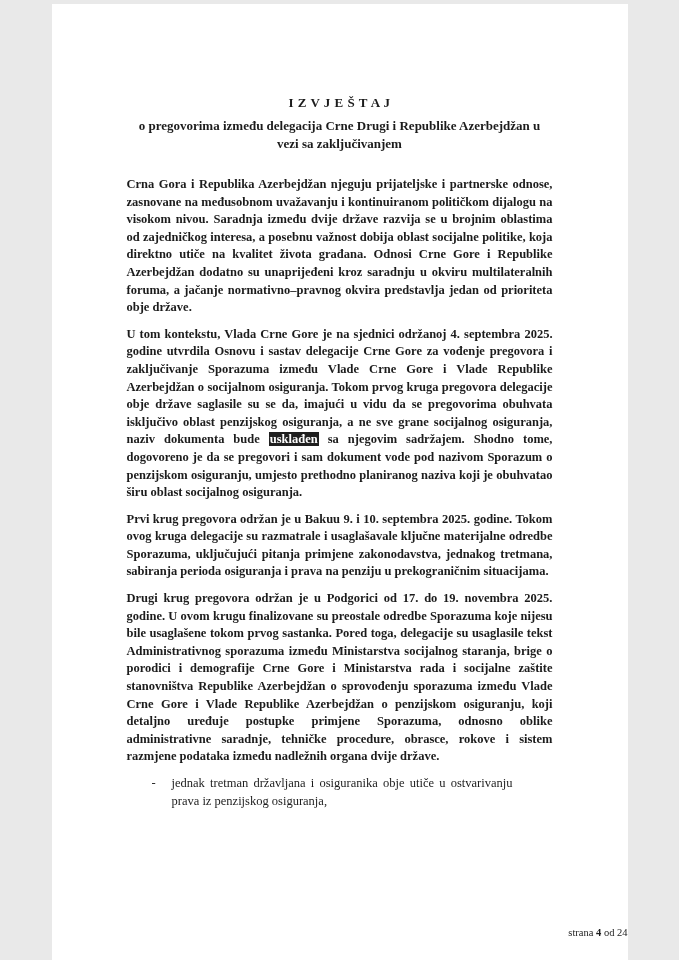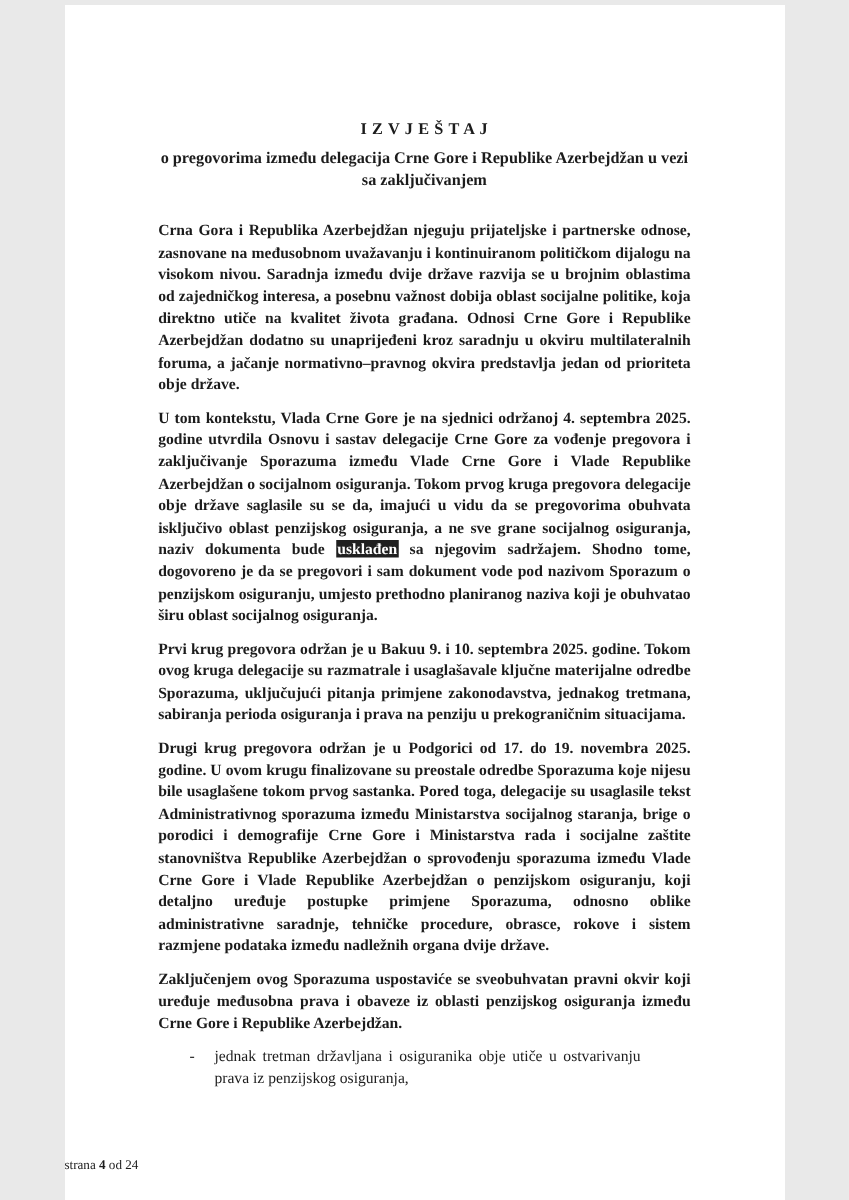--- a/index.html
+++ b/index.html
@@ -19,46 +19,45 @@
   .title-main{margin-bottom:5px;letter-spacing:0.5px;}
   .title-sub{margin:0;}
   .title-last{margin-top:9px;}
   .body-block{margin-top:23px;font-size:12.5px;line-height:17.6px;text-align:justify;}
   .body-block p{margin:0 0 9px 0;font-weight:bold;}
   .hl{background:var(--hl-bg);color:var(--hl-text);padding:0 1px;}
   .bullet-row{display:flex;margin:2px 0 9px 25px;}
   .bullet-dash{flex:0 0 20px;}
   .bullet-text{flex:1;text-align:justify;padding-right:40px;}
   .footer{
-    position:absolute;left:0;right:0;bottom:24px;text-align:left;
+    position:absolute;left:0;right:0;bottom:24px;text-align:right;
     font-size:10.5px;line-height:14px;color:var(--text-color);
   }
   .footer .pg{font-weight:bold;}
 </style>
 </head>
 <body>
 
 <div class="page">
   <div class="content">
 
     <header class="title-block">
       <div class="title-main">I Z V J E Š T A J</div>
-      <div class="title-sub">o pregovorima između delegacija Crne Gore i Republike Azerbejdžan u vezi sa zaključivanjem</div>
+      <div class="title-sub">o pregovorima između delegacija Crne Drugi i Republike Azerbejdžan u vezi sa zaključivanjem</div>
     </header>
 
     <main class="body-block">
       <p>Crna Gora i Republika Azerbejdžan njeguju prijateljske i partnerske odnose, zasnovane na međusobnom uvažavanju i kontinuiranom političkom dijalogu na visokom nivou. Saradnja između dvije države razvija se u brojnim oblastima od zajedničkog interesa, a posebnu važnost dobija oblast socijalne politike, koja direktno utiče na kvalitet života građana. Odnosi Crne Gore i Republike Azerbejdžan dodatno su unaprijeđeni kroz saradnju u okviru multilateralnih foruma, a jačanje normativno–pravnog okvira predstavlja jedan od prioriteta obje države.</p>
 
       <p><span>U tom kontekstu, Vlada Crne Gore je na sjednici održanoj 4. septembra 2025. godine utvrdila Osnovu i sastav delegacije Crne Gore za vođenje pregovora i zaključivanje Sporazuma između Vlade Crne Gore i Vlade Republike Azerbejdžan o socijalnom osiguranja. Tokom prvog kruga pregovora delegacije obje države saglasile su se da, imajući u vidu da se pregovorima obuhvata isključivo oblast penzijskog osiguranja, a ne sve grane socijalnog osiguranja, naziv dokumenta bude </span><span class="hl">usklađen</span><span> sa njegovim sadržajem. Shodno tome, dogovoreno je da se pregovori i sam dokument vode pod nazivom Sporazum o penzijskom osiguranju, umjesto prethodno planiranog naziva koji je obuhvatao širu oblast socijalnog osiguranja.</span></p>
 
       <p>Prvi krug pregovora održan je u Bakuu 9. i 10. septembra 2025. godine. Tokom ovog kruga delegacije su razmatrale i usaglašavale ključne materijalne odredbe Sporazuma, uključujući pitanja primjene zakonodavstva, jednakog tretmana, sabiranja perioda osiguranja i prava na penziju u prekograničnim situacijama.</p>
 
       <p>Drugi krug pregovora održan je u Podgorici od 17. do 19. novembra 2025. godine. U ovom krugu finalizovane su preostale odredbe Sporazuma koje nijesu bile usaglašene tokom prvog sastanka. Pored toga, delegacije su usaglasile tekst Administrativnog sporazuma između Ministarstva socijalnog staranja, brige o porodici i demografije Crne Gore i Ministarstva rada i socijalne zaštite stanovništva Republike Azerbejdžan o sprovođenju sporazuma između Vlade Crne Gore i Vlade Republike Azerbejdžan o penzijskom osiguranju, koji detaljno uređuje postupke primjene Sporazuma, odnosno oblike administrativne saradnje, tehničke procedure, obrasce, rokove i sistem razmjene podataka između nadležnih organa dvije države.</p>
 
-      <p>Zaključenjem ovog Sporazuma uspostaviće se sveobuhvatan pravni okvir koji uređuje međusobna prava i obaveze iz oblasti penzijskog osiguranja između Crne Gore i Republike Azerbejdžan.</p>
 
 
       <div class="bullet-row">
         <span class="bullet-dash">-</span>
         <span class="bullet-text">jednak tretman državljana i osiguranika obje utiče u ostvarivanju prava iz penzijskog osiguranja,</span>
       </div>
     </main>
   </div>
 
   <footer class="footer">

